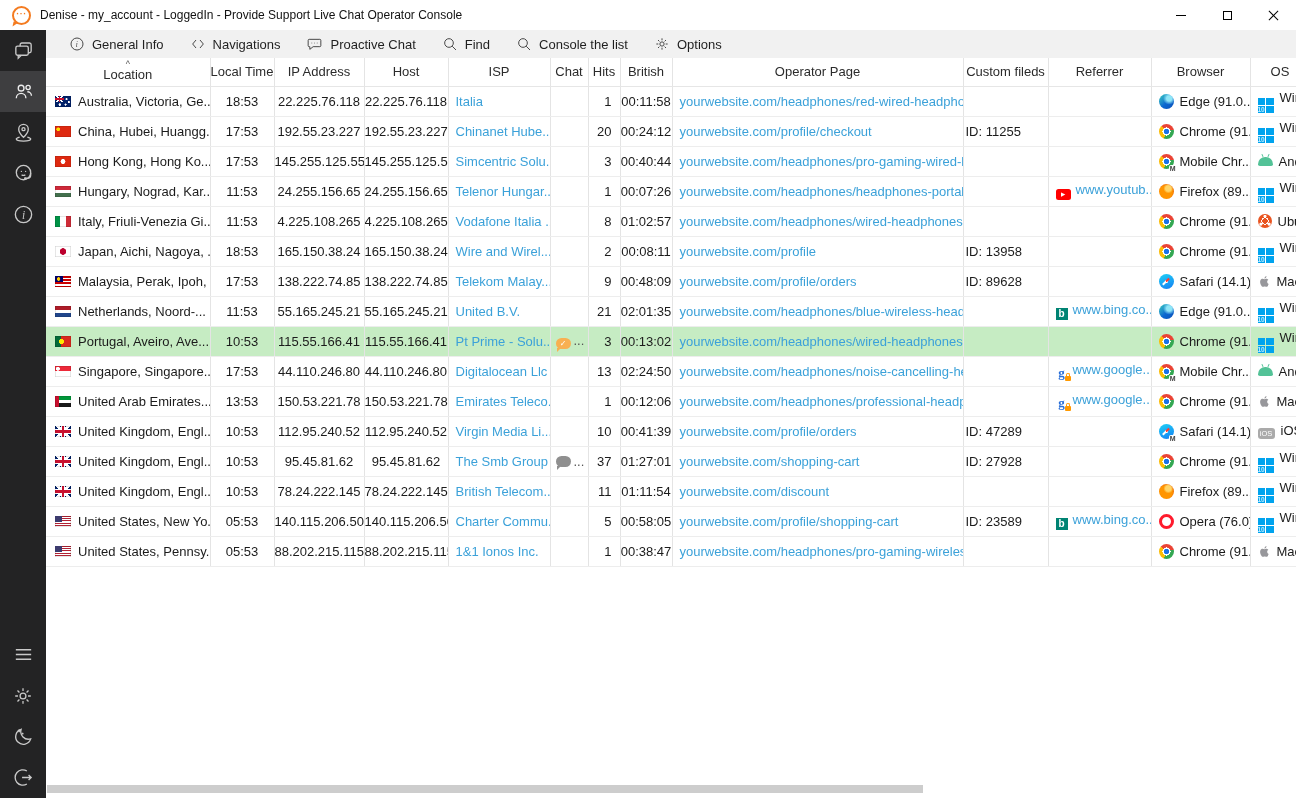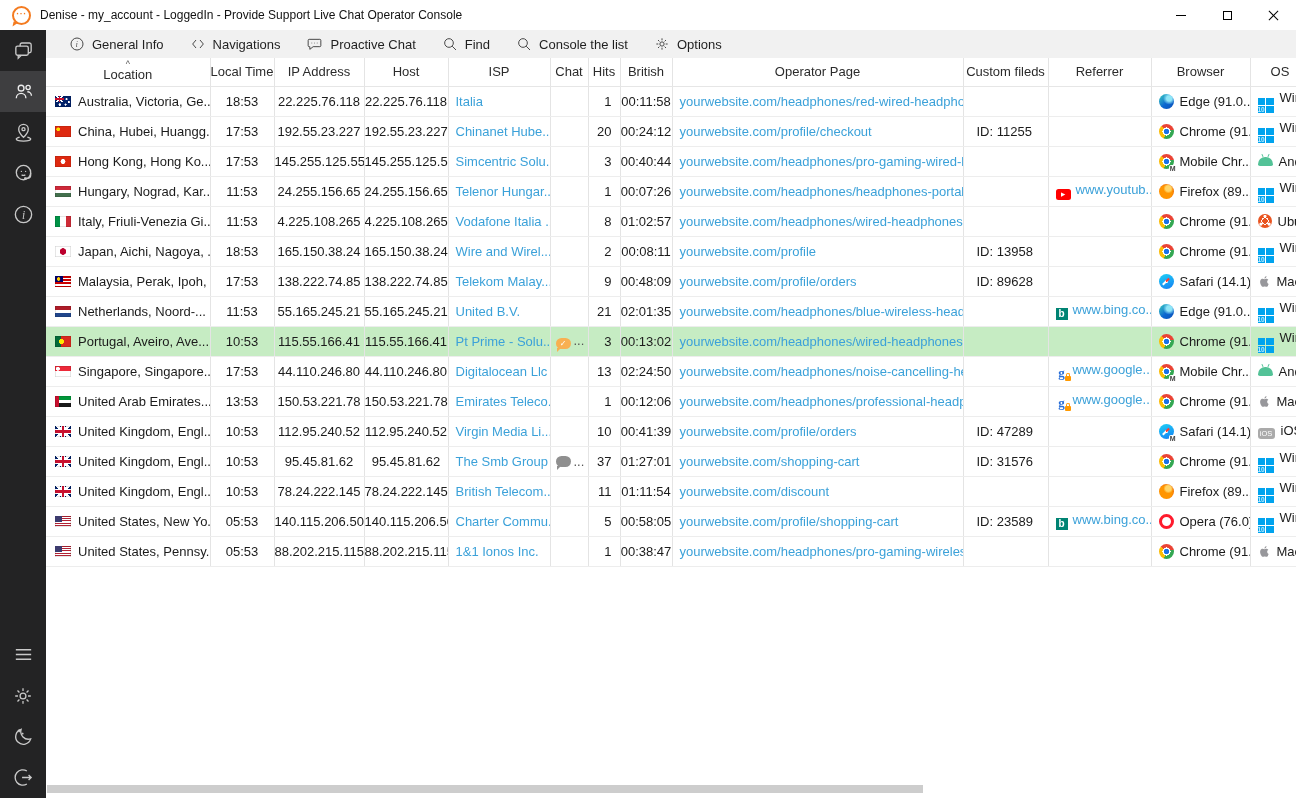--- a/index.html
+++ b/index.html
@@ -43,21 +43,21 @@
   .main { position:absolute; left:46px; top:58px; right:0; bottom:0; background:#fff; overflow:hidden; }
   table { border-collapse:collapse; table-layout:fixed; width:1264px; font-size:13px; }
   th { height:28px; font-weight:normal; color:#2b2b2b; text-align:center; vertical-align:middle;
     border-right:1px solid #e4e4e4; border-bottom:1px solid #e6e6e6; background:#fff; position:relative; }
   th .caret { display:block; font-size:9px; line-height:4px; height:5px; color:#555; }
   td { height:30px; border-right:1px solid #e4e4e4; border-bottom:1px solid #ededed;
     white-space:nowrap; overflow:hidden; vertical-align:middle; }
   tr.selected td { background:#c6ecc3; }
   a.lnk { color:#3ba1d9; text-decoration:none; cursor:pointer; }
   .c-loc { padding-left:9px; } .c-isp,.c-page,.c-ref,.c-browser,.c-os { padding-left:7px; }
-  .c-custom { padding-left:13px; }
+  .c-custom { padding-left:2px; }
   .c-time,.c-ip,.c-host,.c-dur { text-align:center; }
   .c-hits { text-align:right; padding-right:8px; }
   .c-chat { padding-left:5px; }
 
   
   .flag { position:relative; display:inline-block; width:16px; height:11px; margin-right:7px;
     vertical-align:-1px; box-shadow:inset 0 0 0 .5px rgba(0,0,0,.2); overflow:hidden; }
   .f-au { background:
       radial-gradient(circle at 72% 28%, #fff 0 .8px, transparent 1.3px),
       radial-gradient(circle at 86% 55%, #fff 0 .8px, transparent 1.3px),
@@ -543,21 +543,21 @@
           <tr>
             <td class="c-loc"><span class="flag f-gb"></span><span>United Kingdom, Engl...</span></td>
             <td class="c-time"><span>10:53</span></td>
             <td class="c-ip"><span>95.45.81.62</span></td>
             <td class="c-host"><span>95.45.81.62</span></td>
             <td class="c-isp"><a class="lnk">The Smb Group</a></td>
             <td class="c-chat"><span class="chat-ic past"></span><span class="chat-more">...</span></td>
             <td class="c-hits"><span>37</span></td>
             <td class="c-dur"><span>01:27:01</span></td>
             <td class="c-page"><a class="lnk">yourwebsite.com/shopping-cart</a></td>
-            <td class="c-custom"><span>ID: 31576</span></td>
+            <td class="c-custom"><span>ID: 27928</span></td>
             <td class="c-ref"></td>
             <td class="c-browser"><span class="bicon chrome"></span><span>Chrome (91...</span></td>
             <td class="c-os"><span class="oicon win10">
                 <i></i>
                 <i></i>
                 <b>10</b>
                 <i></i>
               </span><span>Win</span></td>
           </tr>
           <tr>

